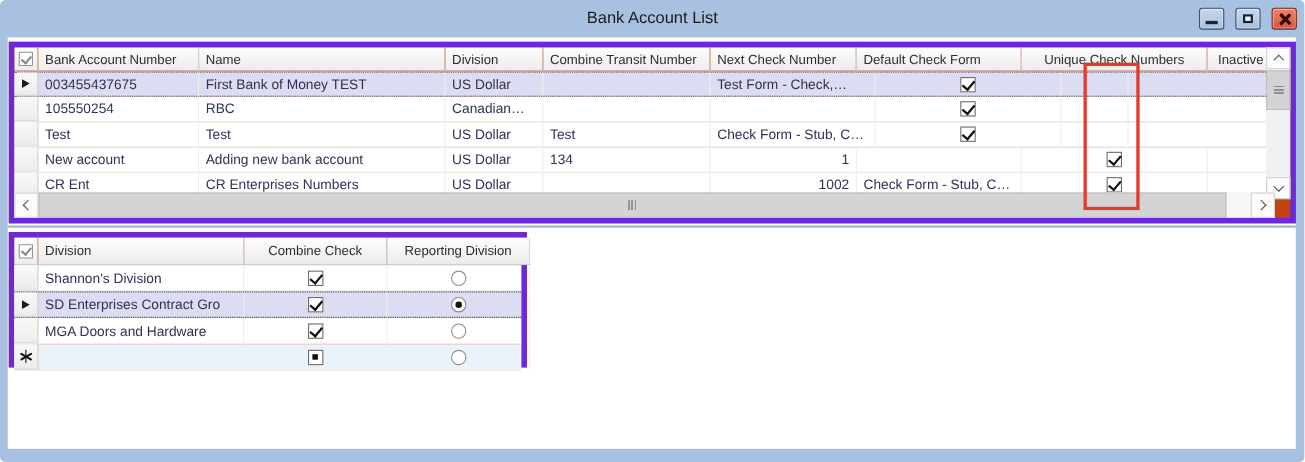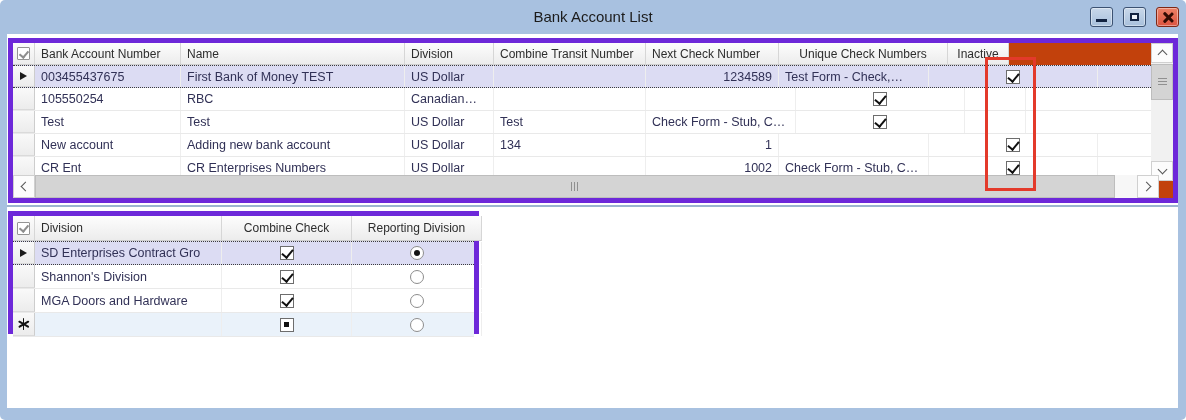--- a/index.html
+++ b/index.html
@@ -134,33 +134,33 @@
 
         <div class="hrow">
           <div class="hcell c-rowhdr center">
               <span class="hdrcheck"></span>
             </div>
           <div class="hcell c-acct">Bank Account Number</div>
           <div class="hcell c-name">Name</div>
           <div class="hcell c-curr">Division</div>
           <div class="hcell c-rout">Combine Transit Number</div>
           <div class="hcell c-next">Next Check Number</div>
+          <div class="hcell c-form">Default Check Form</div>
           <div class="hcell c-uniq center">Unique Check Numbers</div>
           <div class="hcell c-inact center">Inactive</div>
         </div>
 
         <div class="trow selected">
           <div class="rowhdr c-rowhdr">
               <span class="marker"></span>
             </div>
           <div class="dcell c-acct">003455437675</div>
           <div class="dcell c-name">First Bank of Money TEST</div>
           <div class="dcell c-curr">US Dollar</div>
           <div class="dcell c-rout"></div>
-          <div class="dcell c-next num">1234589</div>
           <div class="dcell c-form">Test Form - Check,…</div>
           <div class="dcell c-uniq center">
               <span class="checkbox checked"></span>
             </div>
           <div class="dcell c-inact"></div>
         </div>
 
         <div class="trow">
           <div class="rowhdr c-rowhdr"></div>
           <div class="dcell c-acct">105550254</div>
@@ -248,41 +248,41 @@
 
       <div class="hrow">
         <div class="hcell d-rowhdr center">
             <span class="hdrcheck"></span>
           </div>
         <div class="hcell d-div">Division</div>
         <div class="hcell d-comb center">Combine Check</div>
         <div class="hcell d-rep center">Reporting Division</div>
       </div>
 
-      <div class="trow selected">
-        <div class="rowhdr d-rowhdr">
-            <span class="marker"></span>
-          </div>
-        <div class="dcell d-div">SD Enterprises Contract Gro</div>
-        <div class="dcell d-comb center">
-            <span class="checkbox checked"></span>
-          </div>
-        <div class="dcell d-rep center">
-            <span class="radio on"></span>
-          </div>
-      </div>
-
       <div class="trow">
         <div class="rowhdr d-rowhdr"></div>
         <div class="dcell d-div">Shannon's Division</div>
         <div class="dcell d-comb center">
             <span class="checkbox checked"></span>
           </div>
         <div class="dcell d-rep center">
             <span class="radio off"></span>
+          </div>
+      </div>
+
+      <div class="trow selected">
+        <div class="rowhdr d-rowhdr">
+            <span class="marker"></span>
+          </div>
+        <div class="dcell d-div">SD Enterprises Contract Gro</div>
+        <div class="dcell d-comb center">
+            <span class="checkbox checked"></span>
+          </div>
+        <div class="dcell d-rep center">
+            <span class="radio on"></span>
           </div>
       </div>
 
       <div class="trow">
         <div class="rowhdr d-rowhdr"></div>
         <div class="dcell d-div">MGA Doors and Hardware</div>
         <div class="dcell d-comb center">
             <span class="checkbox checked"></span>
           </div>
         <div class="dcell d-rep center">

